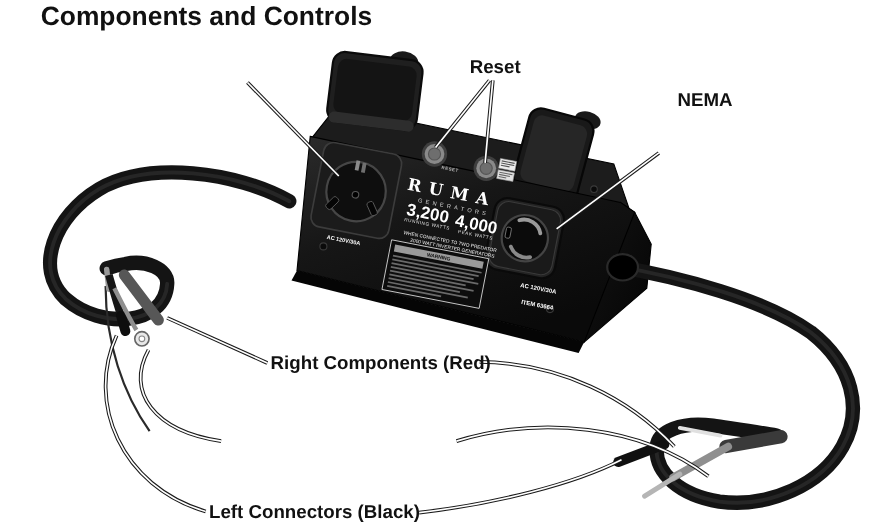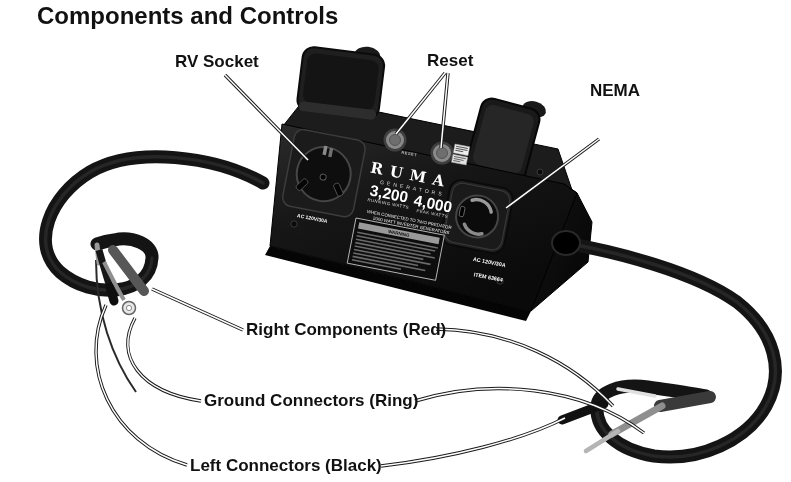--- a/index.html
+++ b/index.html
@@ -8,21 +8,21 @@
     font-family:"Liberation Sans",sans-serif;overflow:hidden;
   }
   .page-title{
     position:absolute;left:8px;top:2px;
     font-size:24px;font-weight:bold;color:#111;letter-spacing:0;margin-left:29px;
   }
   .callout{
     position:absolute;font-size:17px;font-weight:bold;color:#111;white-space:nowrap;
   }
   .callout-nema{
-    position:absolute;left:590px;top:80px;width:76px;text-align:left;
+    position:absolute;left:590px;top:80px;width:76px;text-align:right;
     font-size:17px;font-weight:bold;color:#111;line-height:22px;
   }
   svg{position:absolute;left:0;top:0;}
   .leader-outer{stroke:#1a1a1a;stroke-width:3.4;fill:none;}
   .leader-inner{stroke:#ffffff;stroke-width:1.5;fill:none;}
   .panel-text{fill:#ffffff;}
 </style>
 </head>
 <body>
 
@@ -207,27 +207,25 @@
       </g>
       <g>
         <path class="leader-outer" d="M 381,466 C 450,458 522,440 565,418"></path>
           <path class="leader-inner" d="M 381,466 C 450,458 522,440 565,418"></path>
       </g>
     </g>
   </svg>
 
   <div class="page-title">Components and Controls</div>
 
-  <div class="callout" style="left:175px;top:52px;">RV Socket</div>
 
   <div class="callout" style="left:427px;top:51px;">Reset</div>
 
   <div class="callout-nema">
     <div>NEMA</div>
   </div>
 
   <div class="callout" style="left:246px;top:320px;">Right Components (Red)</div>
 
-  <div class="callout" style="left:204px;top:391px;">Ground Connectors (Ring)</div>
 
   <div class="callout" style="left:190px;top:456px;">Left Connectors (Black)</div>
 
 </div>
 
 </body></html>

